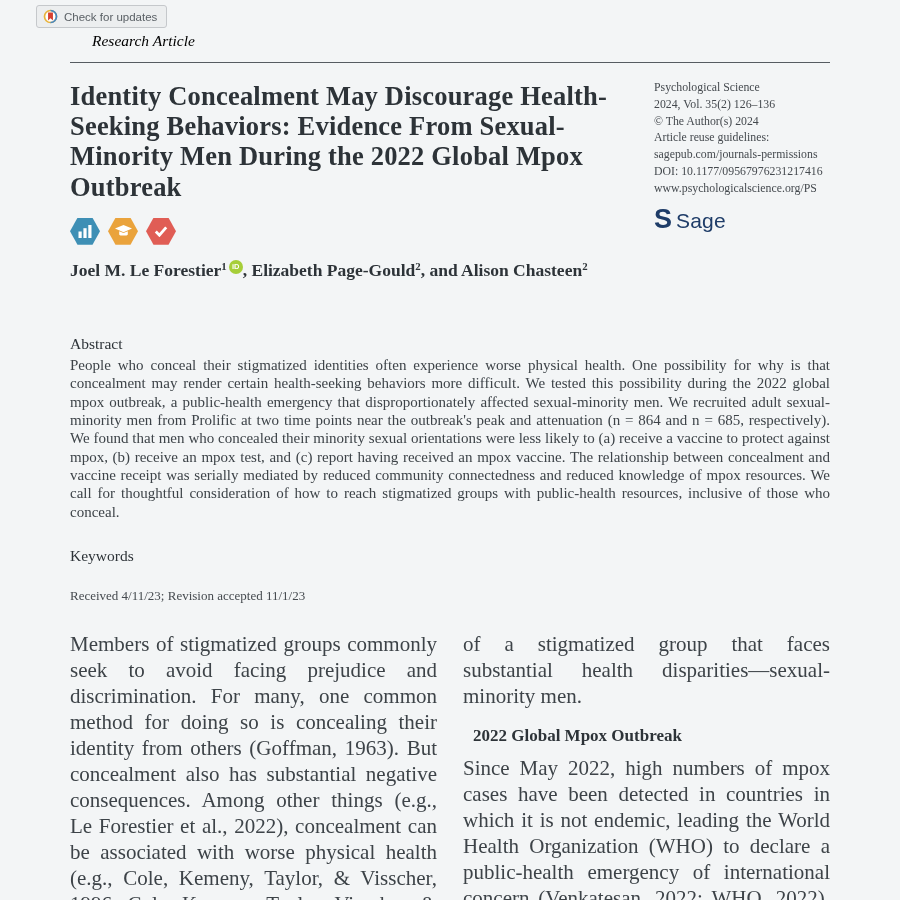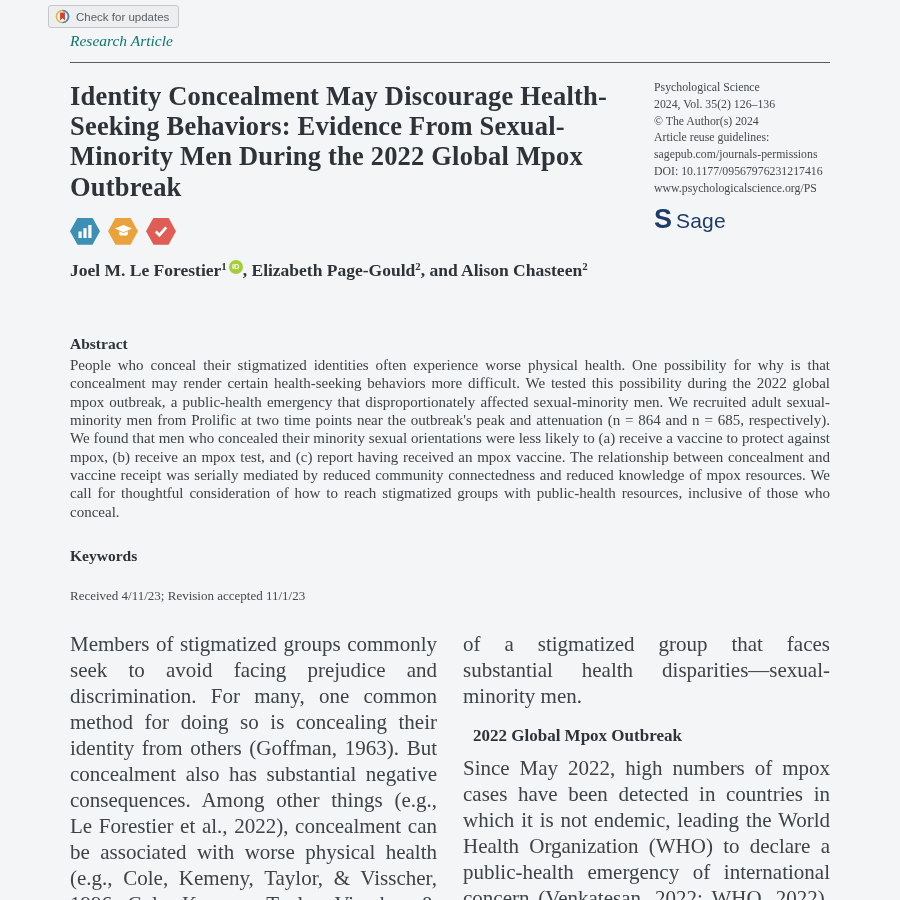--- a/index.html
+++ b/index.html
@@ -1,25 +1,25 @@
 <!DOCTYPE html>
 <html><head>
 <meta charset="utf-8">
 <style>
   html,body{margin:0;padding:0;background:#e8eaec;}
   .page{position:relative;width:900px;height:900px;margin:0 auto;background:#f3f5f6;
         overflow:hidden;box-sizing:border-box;padding:6px 70px 0 70px;
         font-family:"Liberation Serif", serif;color:#3d4348;}
   
-  .check-badge{position:absolute;top:5px;left:48px;display:flex;align-items:center;gap:6px;
+  .check-badge{position:absolute;top:5px;left:36px;display:flex;align-items:center;gap:6px;
         background:#eceeef;border:1px solid #c5c8cb;border-radius:3px;padding:3px 9px 3px 6px;
         font-family:"Liberation Sans",sans-serif;font-size:11.5px;color:#5a6065;cursor:pointer;}
   
   .header-row{display:flex;justify-content:space-between;align-items:flex-end;margin-top:26px;}
-  .research-article{font-style:italic;font-size:15.5px;color:#0f766e;padding-bottom:2px;}
+  .research-article{font-style:italic;font-size:15.5px;color:#000000;padding-bottom:2px;margin-left:22px;}
   .aps-logo svg{display:block;}
   .rule{border:0;border-top:1.5px solid #565c61;margin:10px 0 0 0;}
   
   .main-grid{display:grid;grid-template-columns:1fr 176px;margin-top:14px;}
   .article-title{font-size:26.5px;font-weight:bold;line-height:1.14;color:#2d3338;
         letter-spacing:.2px;margin:4px 0 0 0;}
   .badge-row{display:flex;gap:8px;margin-top:16px;}
   .hex{width:30px;height:27px;display:flex;align-items:center;justify-content:center;
         clip-path:polygon(25% 0%,75% 0%,100% 50%,75% 100%,25% 100%,0% 50%);}
   .authors{font-size:17.5px;font-weight:bold;color:#2d3338;margin:15px 0 2px 0;}
@@ -30,21 +30,21 @@
   .affiliations{font-size:13px;margin:1px 0 0 0;color:#3d4348;}
   
   .sidebar{font-size:11.8px;line-height:1.42;color:#44494e;padding-top:2px;}
   .sidebar .jline{white-space:nowrap;}
   .sage-logo{margin-top:10px;color:#1e3c68;display:flex;align-items:baseline;gap:4px;
         font-family:"Liberation Sans",sans-serif;}
   .sage-mark{font-size:27px;font-weight:bold;line-height:1;}
   .sage-word{font-size:21px;font-weight:normal;letter-spacing:.2px;}
   
   .abstract-section{margin-top:52px;}
-  .inline-heading{font-size:15.5px;font-weight:bold;color:#2d3338;margin:0 0 3px 0;}
+  .inline-heading{font-size:15.5px;font-weight:normal;color:#2d3338;margin:0 0 3px 0;}
   .abstract-text{margin:0;text-align:justify;font-size:15px;line-height:1.22;}
   .keywords-section{margin-top:26px;}
   .keywords-text{margin:0;font-size:15px;}
   .dates{margin-top:23px;font-size:13px;color:#454a4f;}
   
   .columns{display:grid;grid-template-columns:1fr 1fr;column-gap:26px;margin-top:27px;}
   .col p{margin:0;text-align:justify;font-size:21px;line-height:1.24;}
   .col p.indent{text-indent:1.3em;}
   .col .section-heading{font-size:17px;font-weight:bold;color:#2d3338;margin:17px 0 9px 10px;}
 </style>

